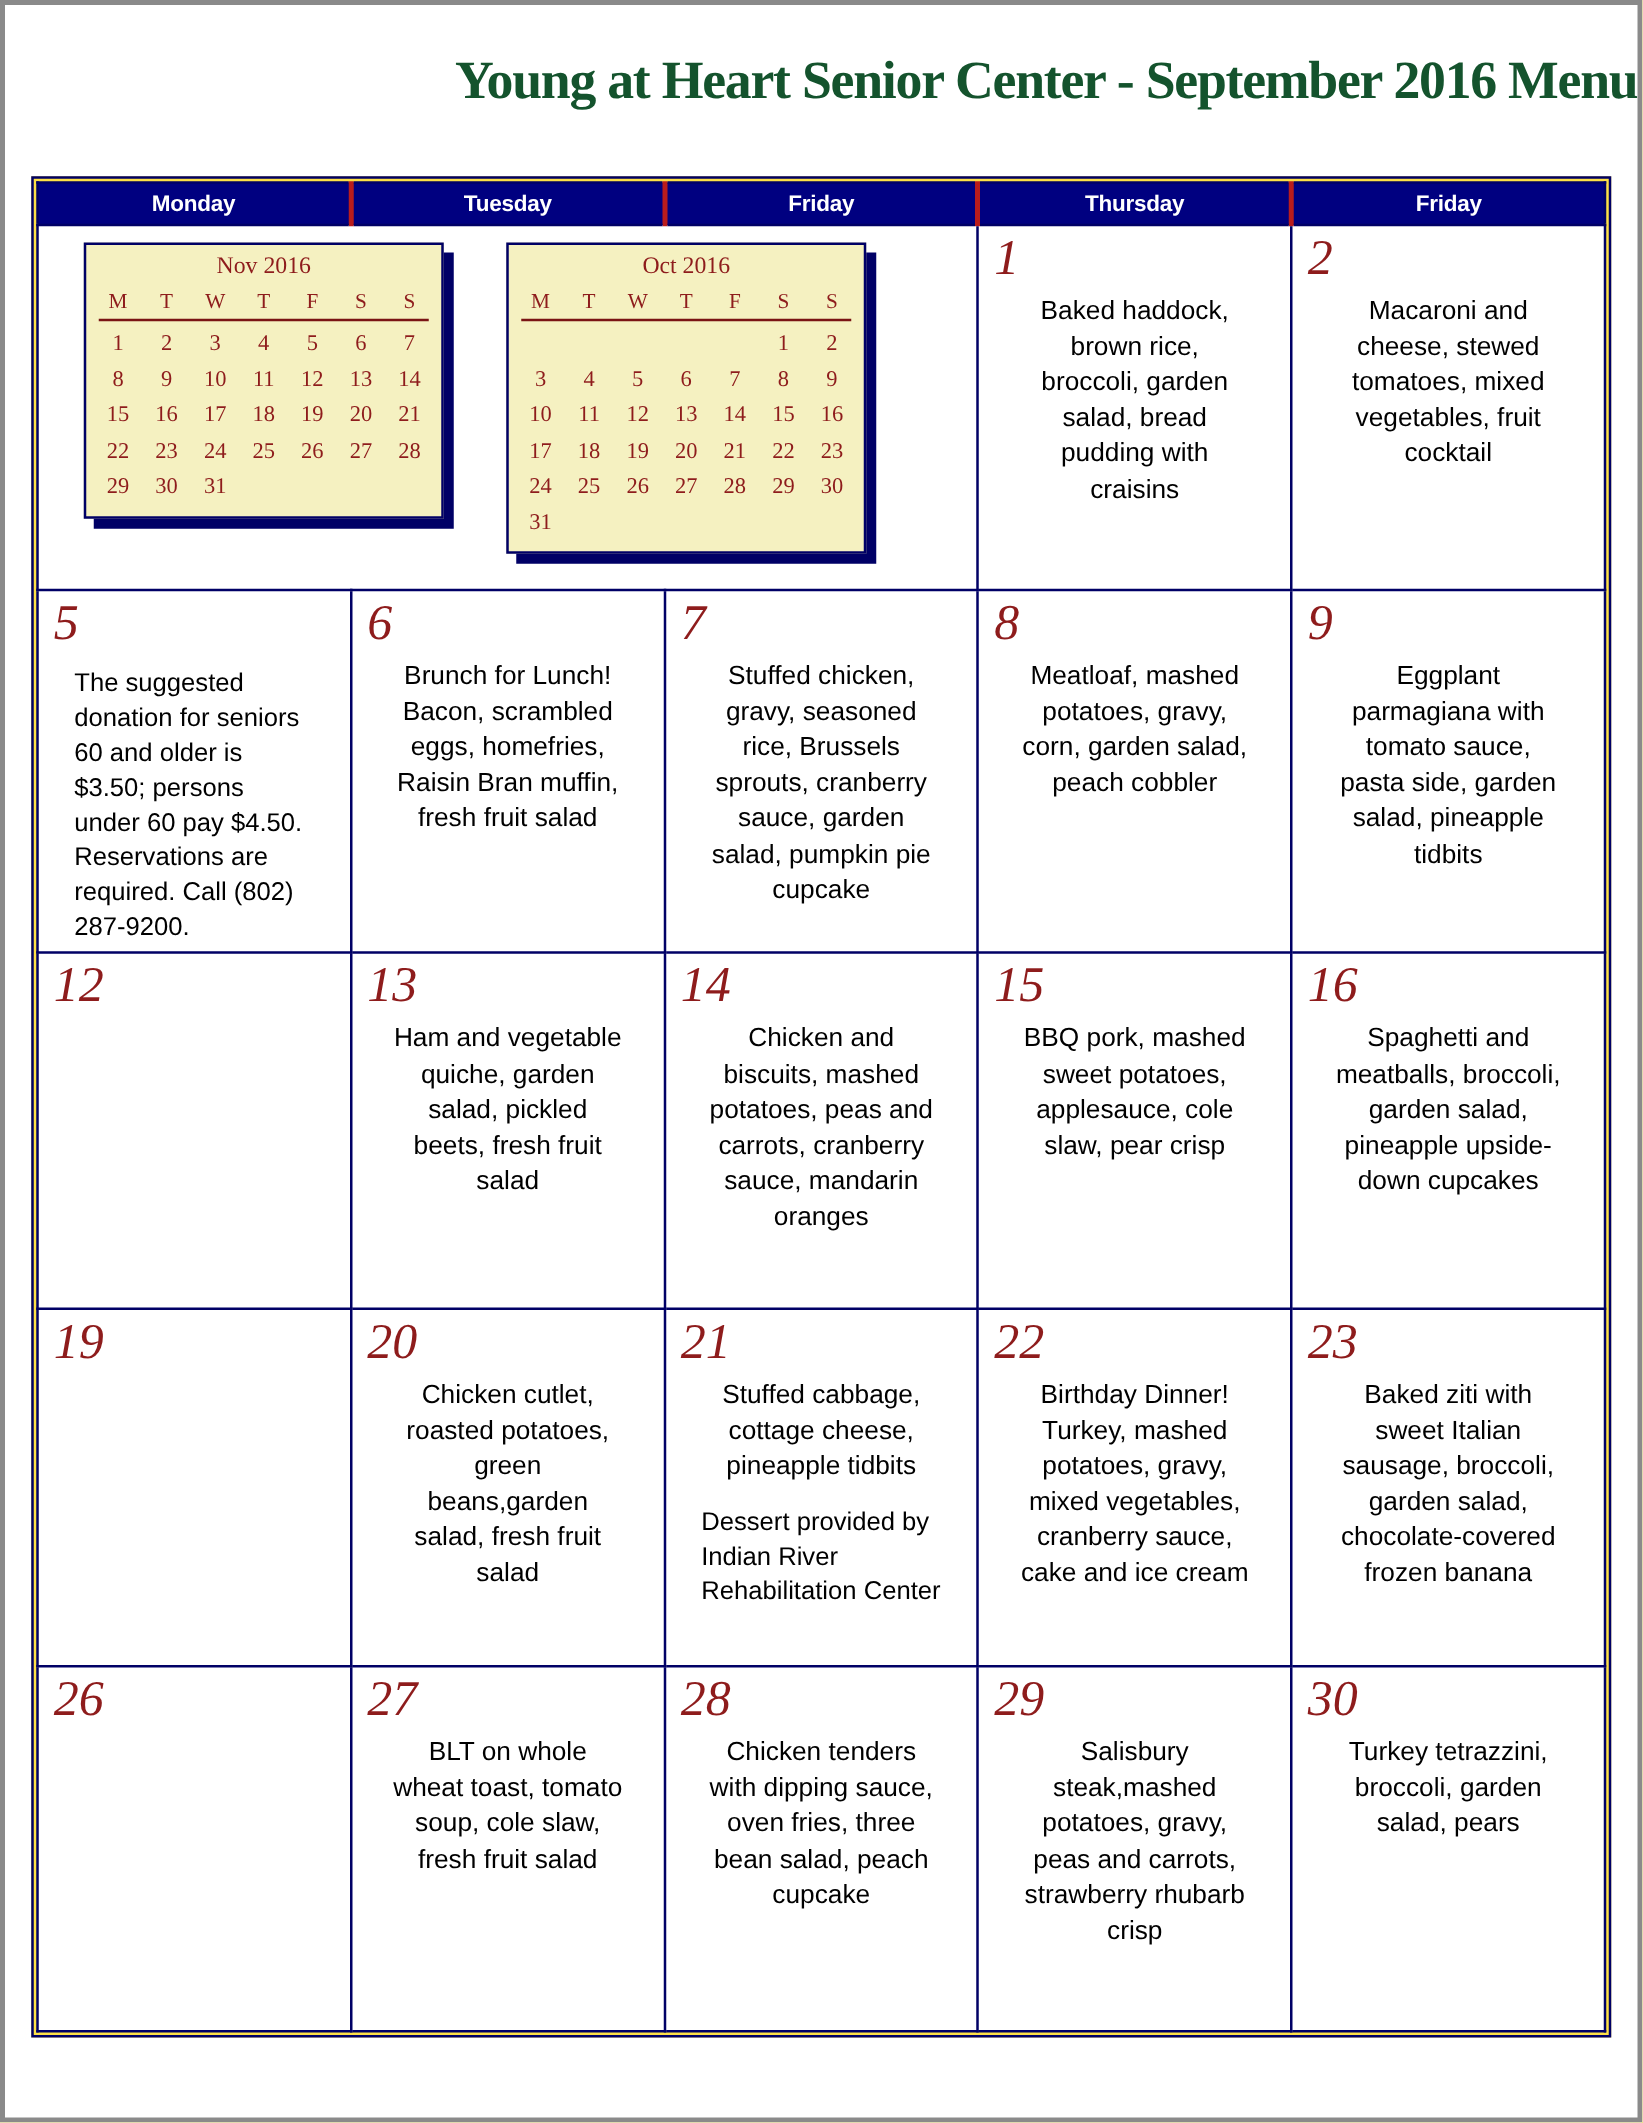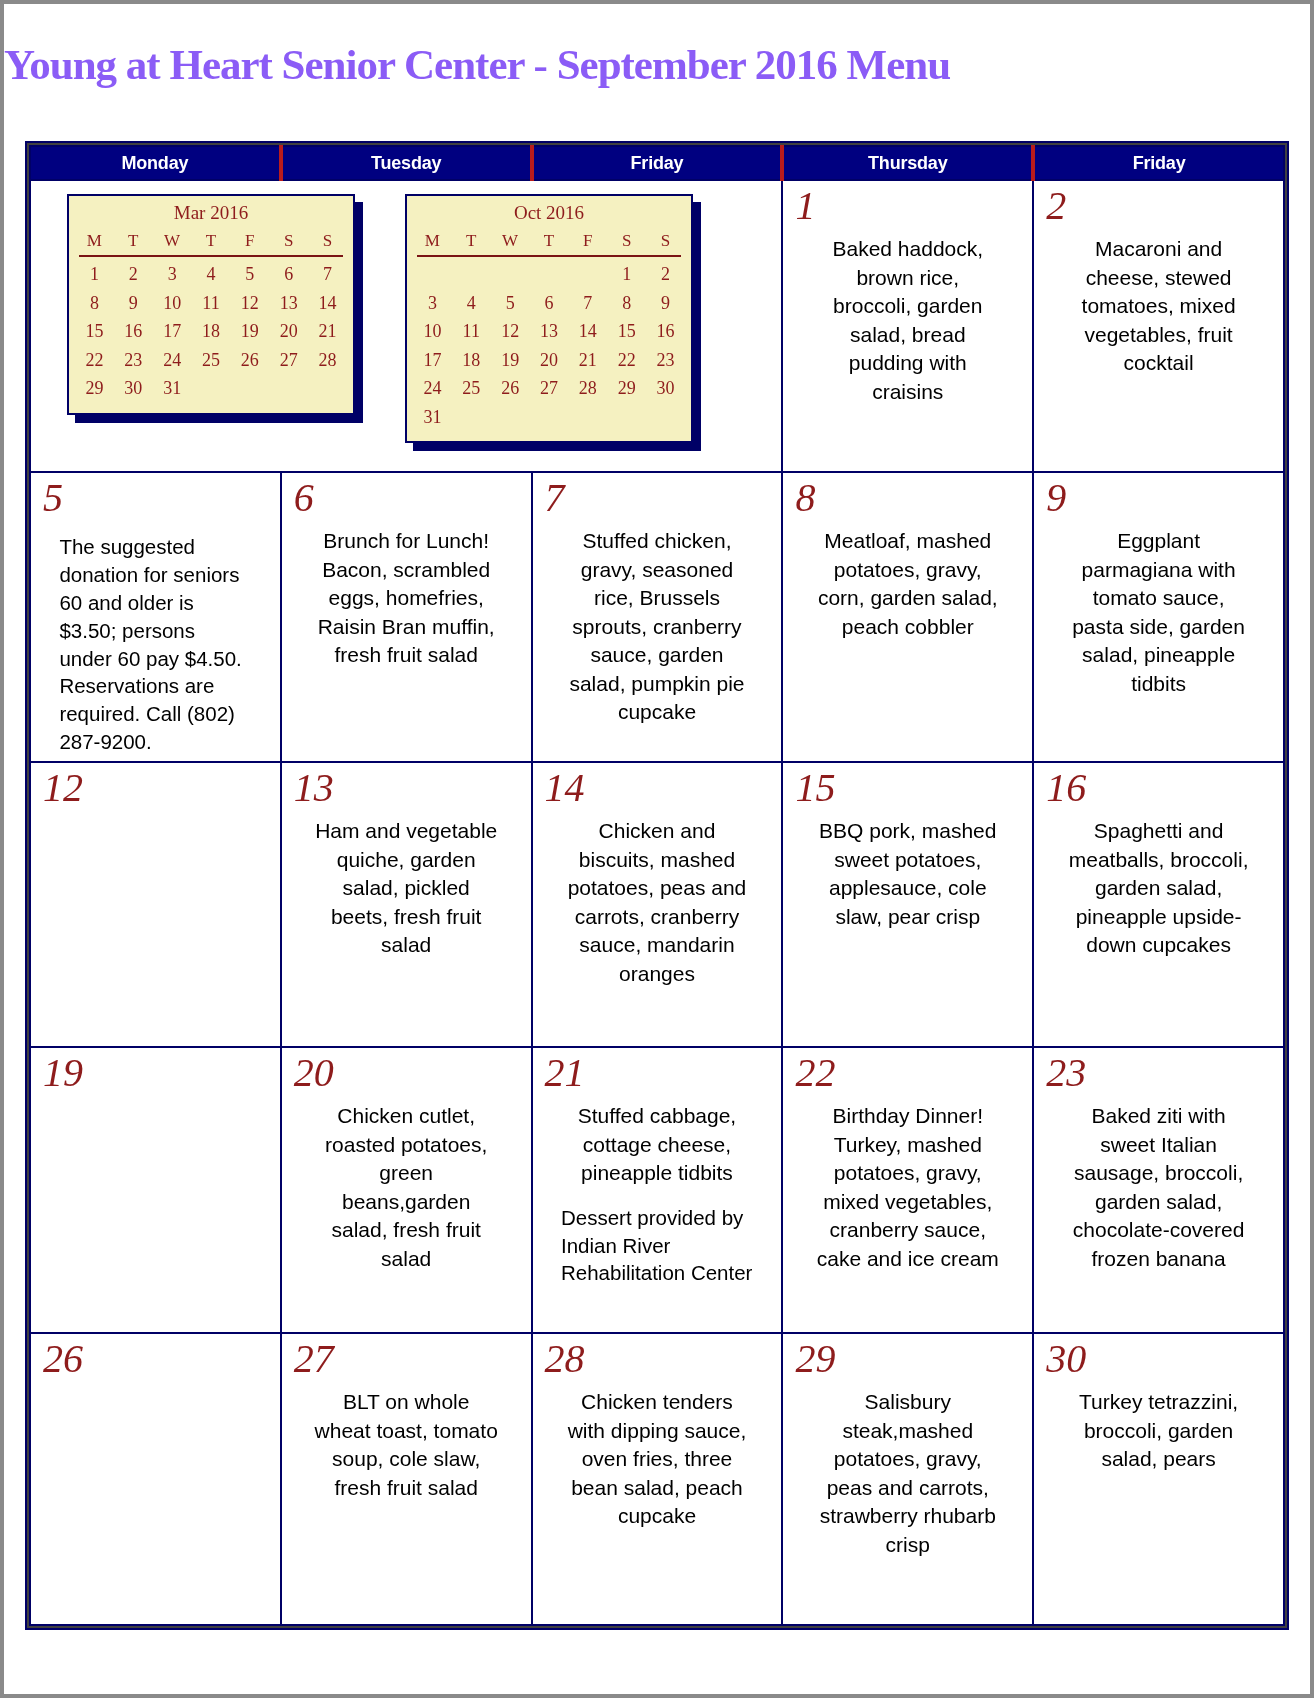--- a/index.html
+++ b/index.html
@@ -2,32 +2,32 @@
 <html><head>
 <meta charset="utf-8">
 <style>
   * { margin:0; padding:0; box-sizing:border-box; }
   body { background:#ffffff; font-family:"Liberation Sans", sans-serif; }
   .page {
     width:1314px; height:1698px; background:#ffffff;
     border:4px solid #8a8a8a; overflow:hidden; position:relative;
   }
   .title {
-    margin-top:36px; text-align:left;
+    margin-top:36px; text-align:right;
     font-family:"Liberation Serif", serif; font-weight:bold;
-    font-size:43px; letter-spacing:-1px; color:#8b5cf6;
+    font-size:43px; letter-spacing:-1px; color:#14532d;
   }
   .subtitle {
     margin-top:28px; text-align:center;
     font-family:"Liberation Serif", serif; font-weight:bold; font-style:italic;
     font-size:17.5px; color:#000000;
   }
   .table-wrap {
     margin:52px 21px 0 21px;
-    border:2px solid #000066; padding:2px; background:#404040;
+    border:2px solid #000066; padding:2px; background:#fde047;
   }
   table.menu-cal {
     width:100%; border-collapse:collapse; table-layout:fixed;
     border:2px solid #000066;
   }
   table.menu-cal col { width:20%; }
   thead tr { height:34px; }
   th {
     background:#000080; color:#ffffff; font-size:18px; font-weight:bold;
     text-align:center; vertical-align:middle; letter-spacing:-0.2px;
@@ -97,21 +97,21 @@
           <th>Thursday</th>
           <th>Friday</th>
         </tr>
       </thead>
       <tbody>
 
         <tr class="r1">
           <td colspan="3" class="minical-cell">
             <div class="minical-row">
               <div class="minical">
-                <div class="minical-title">Mar 2016</div>
+                <div class="minical-title">Nov 2016</div>
                 <div class="minical-letters">
                     <span>M</span>
                     <span>T</span>
                     <span>W</span>
                     <span>T</span>
                     <span>F</span>
                     <span>S</span>
                     <span>S</span>
                   </div>
                 <div class="minical-rule"></div>

